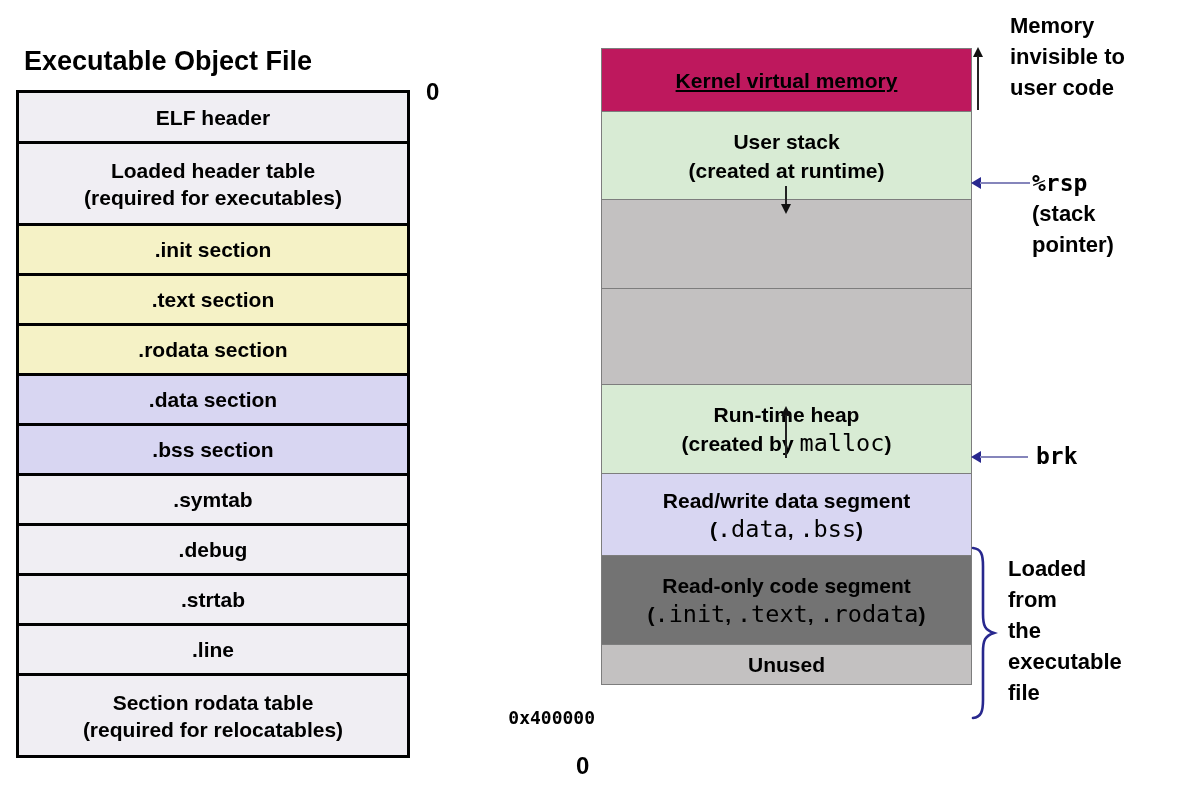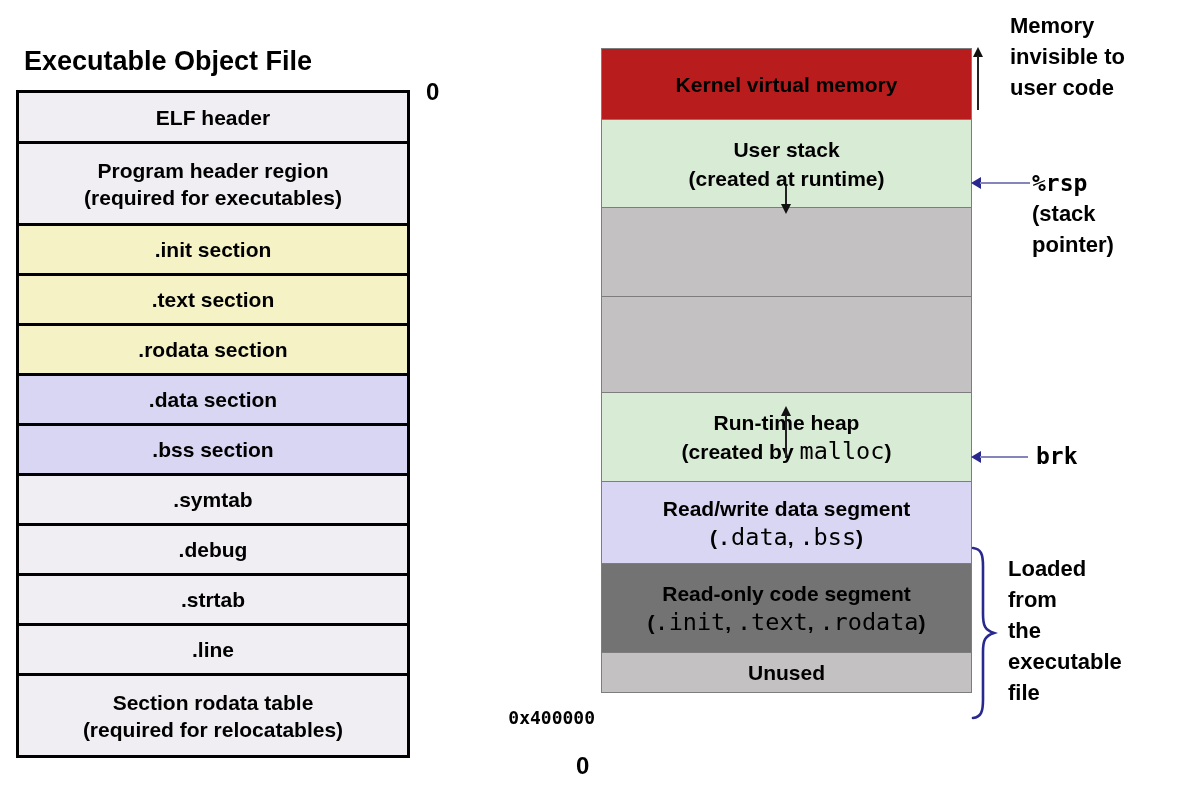--- a/index.html
+++ b/index.html
@@ -51,21 +51,21 @@
 
 <div class="canvas">
 
   <div class="lt-title">Executable Object File</div>
   <div class="lt-zero">0</div>
   <div class="file-table" id="file-table">
       <div class="row" style="background: rgb(240, 238, 243);">
         <div class="row-line">ELF header</div>
       </div>
       <div class="row tall" style="background: rgb(240, 238, 243);">
-        <div class="row-line">Program header region</div>
+        <div class="row-line">Loaded header table</div>
         <div class="row-line">(required for executables)</div>
       </div>
       <div class="row" style="background: rgb(245, 242, 198);">
         <div class="row-line">.init section</div>
       </div>
       <div class="row" style="background: rgb(245, 242, 198);">
         <div class="row-line">.text section</div>
       </div>
       <div class="row" style="background: rgb(245, 242, 198);">
         <div class="row-line">.rodata section</div>
@@ -88,21 +88,21 @@
       <div class="row" style="background: rgb(240, 238, 243);">
         <div class="row-line">.line</div>
       </div>
       <div class="row tall" style="background: rgb(240, 238, 243);">
         <div class="row-line">Section rodata table</div>
         <div class="row-line">(required for relocatables)</div>
       </div>
     </div>
 
   <div class="mem-map" id="mem-map">
-      <div class="block" style="background: #b91c1c; height: 70px;">
+      <div class="block" style="background: #be185d; height: 62px; text-decoration: underline;">
         <div class="block-line"><span>Kernel virtual memory</span></div>
       </div>
       <div class="block" style="background: rgb(216, 235, 212); height: 88px;">
         <div class="block-line"><span>User stack</span></div>
         <div class="block-line"><span>(created at runtime)</span></div>
       </div>
       <div class="block" style="background: rgb(195, 193, 193); height: 89px;"></div>
       <div class="block" style="background: rgb(195, 193, 193); height: 96px;"></div>
       <div class="block" style="background: rgb(216, 235, 212); height: 89px;">
         <div class="block-line"><span>Run-time heap</span></div>

